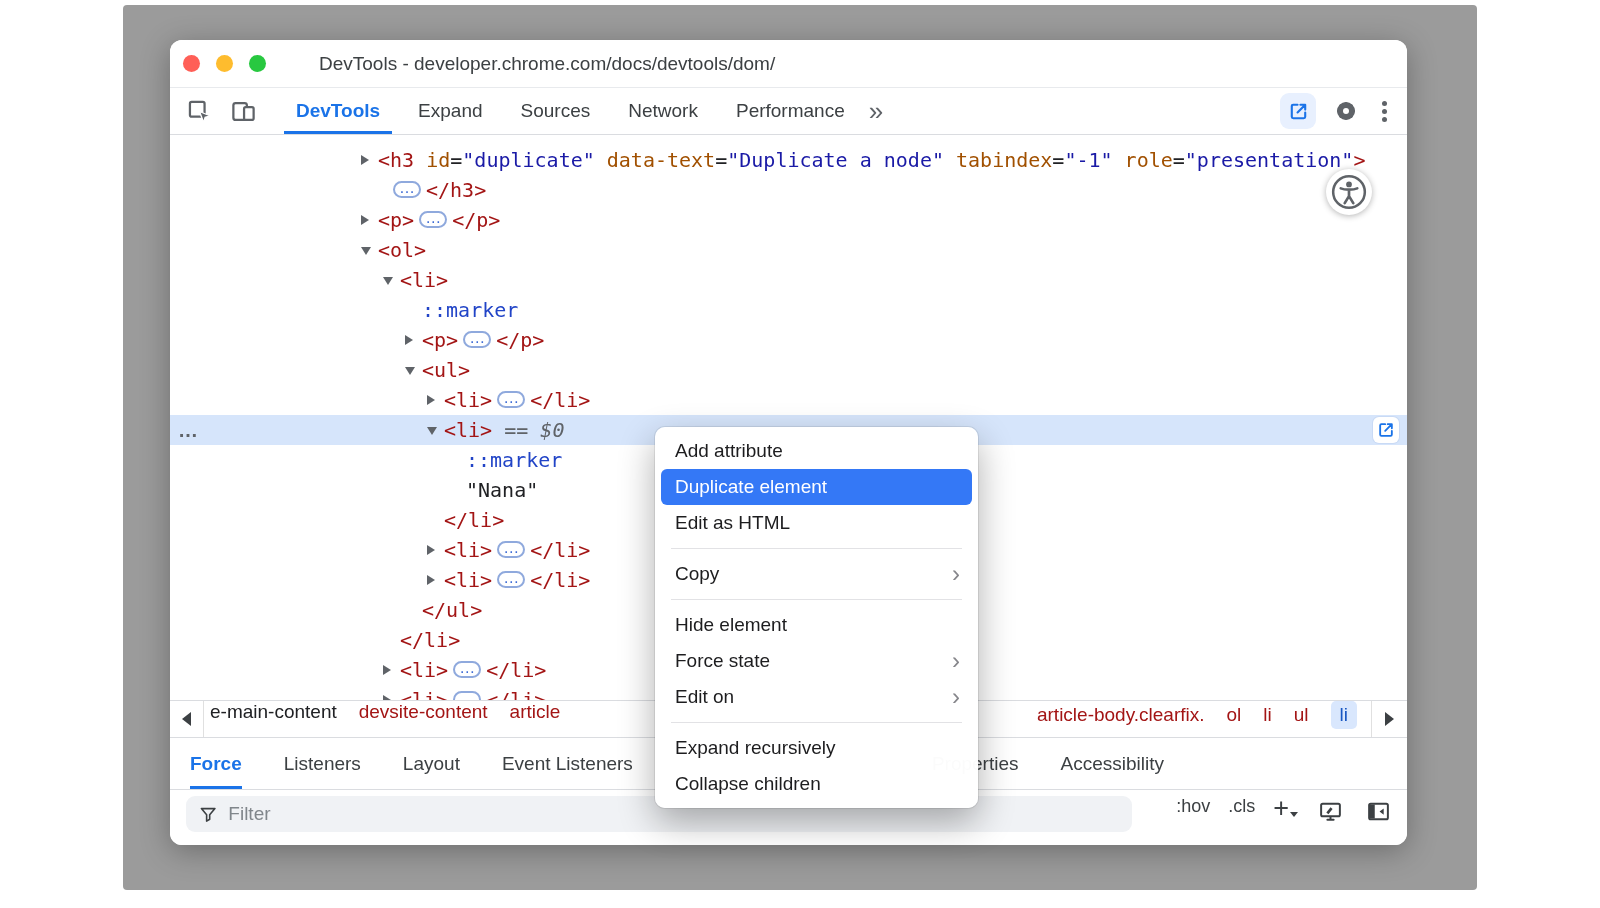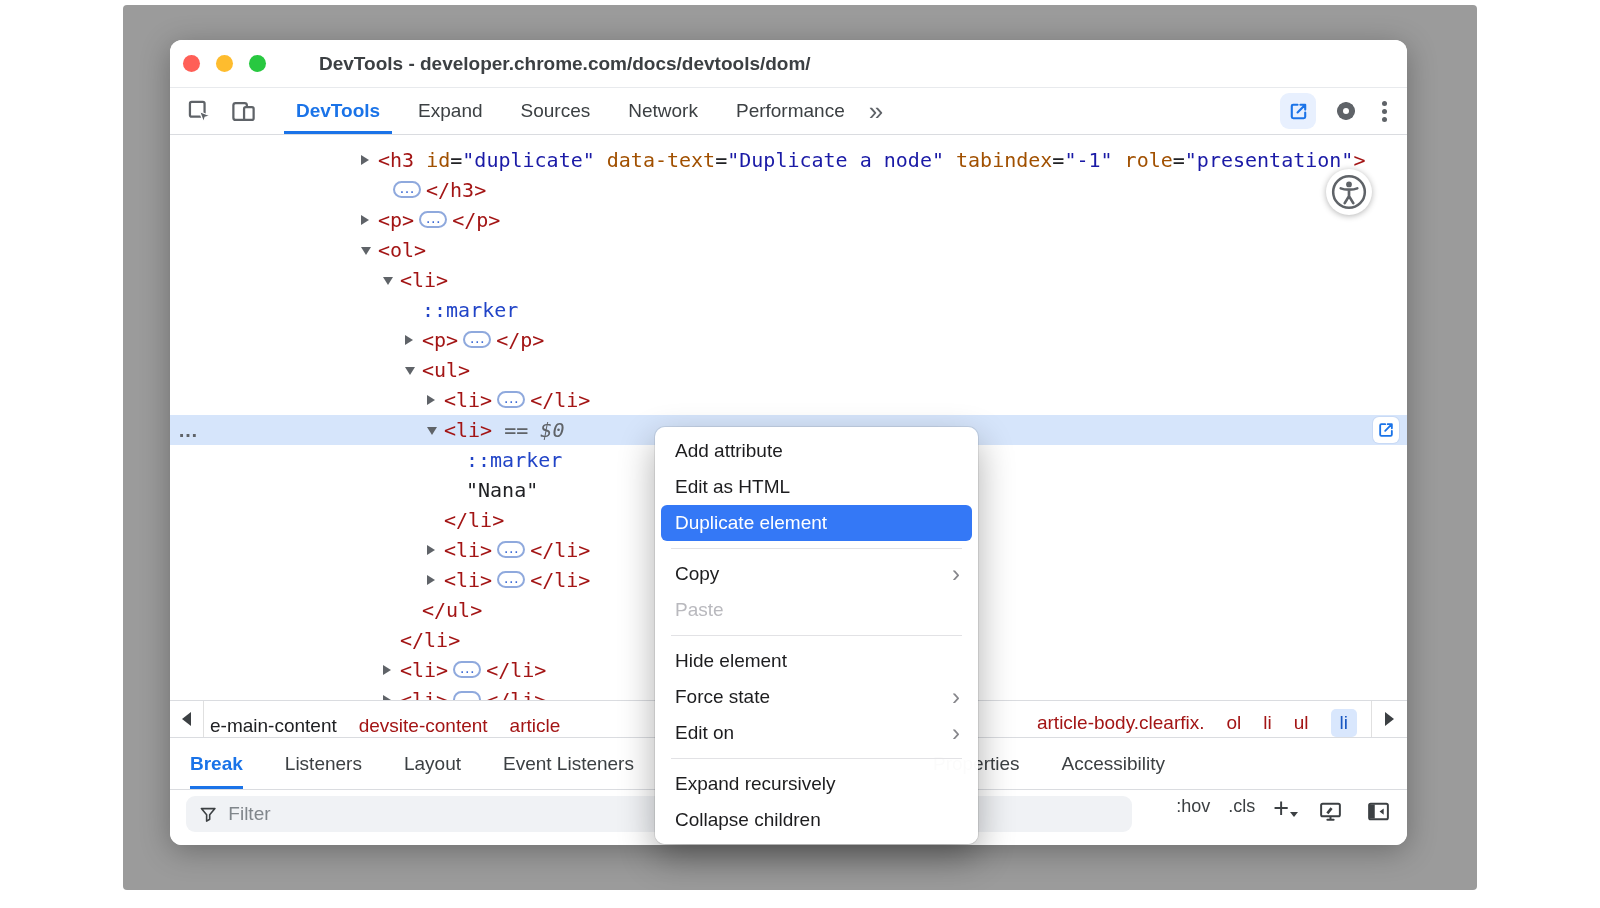--- a/index.html
+++ b/index.html
@@ -23,21 +23,21 @@
   .window{position:absolute;left:47px;top:35px;width:1237px;height:805px;
     background:#fff;border-radius:12px;overflow:hidden;
     box-shadow:0 6px 30px rgba(0,0,0,.30)}
 
   
   .titlebar{position:absolute;top:0;left:0;right:0;height:48px;display:flex;
     align-items:center;border-bottom:1px solid #e8eaed;background:#fff;padding-left:13px}
   .lights{display:flex;gap:16px;align-items:center}
   .light{width:17px;height:17px;border-radius:50%}
   .light.red{background:#ff5f57}.light.yellow{background:#febc2e}.light.green{background:#28c840}
-  .wintitle{margin-left:53px;font-size:19px;font-weight:bold;color:#3c4043}
+  .wintitle{margin-left:53px;font-size:19px;font-weight:normal;color:#3c4043}
 
   
   .toolbar{position:absolute;top:48px;left:0;right:0;height:47px;
     border-bottom:1px solid #dadce0;display:flex;align-items:stretch;padding:0 14px;background:#fff}
   .tool-left{display:flex;align-items:center;gap:14px;margin-right:26px}
   .toolicon{width:30px;height:30px;display:flex;align-items:center;justify-content:center}
   .dtabs{display:flex;align-items:stretch;gap:14px}
   .dtab{padding:0 12px;display:flex;align-items:center;font-size:19px;color:#3c4043}
   .dtab.active{color:var(--accent);font-weight:bold;border-bottom:3px solid var(--accent);padding-top:3px}
   .morechev{display:flex;align-items:center;font-size:26px;color:var(--muted);margin-left:12px}
@@ -84,21 +84,21 @@
   
   .crumbbar{position:absolute;top:660px;left:0;right:0;height:38px;background:#fff;
     border-top:1px solid #dadce0;border-bottom:1px solid #dadce0;display:flex;align-items:stretch}
   .crumbnav{width:34px;display:flex;align-items:center;justify-content:center}
   .crumbnav.left{border-right:1px solid #e0e0e0}
   .crumbnav.right{width:36px;border-left:1px solid #e0e0e0;margin-left:auto}
   .tri-left{width:0;height:0;border-top:7px solid transparent;border-bottom:7px solid transparent;
     border-right:9px solid #3c4043}
   .tri-right{width:0;height:0;border-top:7px solid transparent;border-bottom:7px solid transparent;
     border-left:9px solid #3c4043}
-  .crumbs{flex:1;display:flex;align-items:flex-end;padding:0 6px;overflow:hidden}
+  .crumbs{flex:1;display:flex;align-items:flex-start;padding:0 6px;overflow:hidden}
   .crumbgroup{display:flex;align-items:center;gap:22px}
   .crumbspacer{flex:1}
   .crumb{font-size:19px;color:var(--tag);white-space:nowrap}
   .crumb.dark{color:#202124}
   .crumb.active{background:#d9e7fd;color:#1957c2;padding:3px 9px;border-radius:5px}
   .crumbgroup.rightg{margin-right:8px}
 
   
   .tabsbar{position:absolute;top:698px;left:0;right:0;height:52px;background:#fff;
     border-bottom:1px solid #dadce0;display:flex;align-items:stretch;padding-left:20px;gap:42px}
@@ -237,21 +237,21 @@
             <span class="crumb">ul</span>
             <span class="crumb active">li</span>
           </div>
       </div>
       <div class="crumbnav right">
         <span class="tri-right"></span>
       </div>
     </div>
 
     <div class="tabsbar">
-        <div class="stab active">Break</div>
+        <div class="stab active">Force</div>
         <div class="stab">Listeners</div>
         <div class="stab">Layout</div>
         <div class="stab">Event Listeners</div>
         <div class="stspacer"></div>
         <div class="stab">Properties</div>
         <div class="stab">Accessibility</div>
       </div>
 
     <div class="filterbar">
       <div class="finput">
@@ -279,25 +279,24 @@
             <path d="M17 9 l-4 3 4 3 z" fill="#3c4043"></path>
           </svg>
         </span>
       </div>
     </div>
 
   </div>
 
   <div class="cmenu">
       <div class="mitem"><span>Add attribute</span></div>
+      <div class="mitem hl"><span>Duplicate element</span></div>
       <div class="mitem"><span>Edit as HTML</span></div>
-      <div class="mitem hl"><span>Duplicate element</span></div>
       <div class="msep"></div>
       <div class="mitem"><span>Copy</span><span class="mchev">›</span></div>
-      <div class="mitem dis"><span>Paste</span></div>
       <div class="msep"></div>
       <div class="mitem"><span>Hide element</span></div>
       <div class="mitem"><span>Force state</span><span class="mchev">›</span></div>
       <div class="mitem"><span>Edit on</span><span class="mchev">›</span></div>
       <div class="msep"></div>
       <div class="mitem"><span>Expand recursively</span></div>
       <div class="mitem"><span>Collapse children</span></div>
     </div>
 
 </div>

